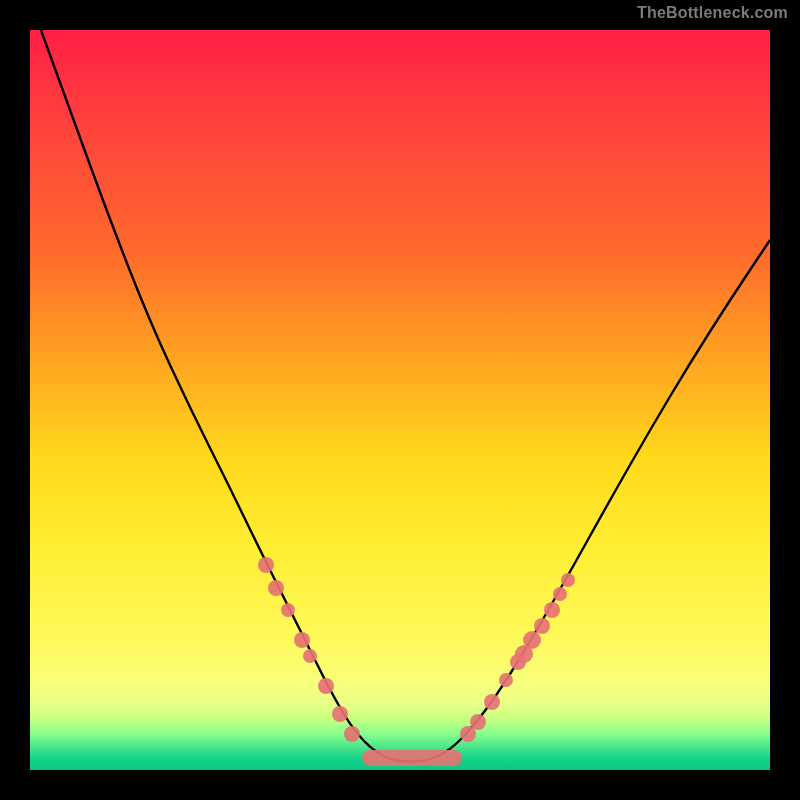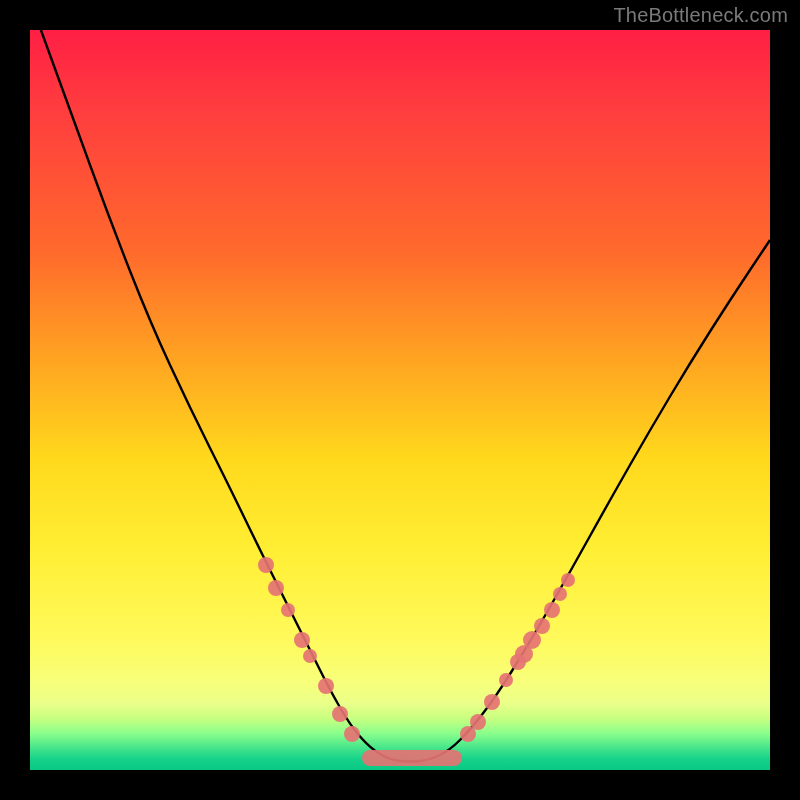--- a/index.html
+++ b/index.html
@@ -43,22 +43,22 @@
         #46e58a 97%,
         #16d38a 98.5%,
         #08c885 100%
       );
   }
   .watermark {
     position: absolute;
     top: 4px;
     right: 12px;
     color: #7a7a7a;
-    font-size: 20px;
-    font-weight: 400;
+    font-size: 16px;
+    font-weight: 700;
     letter-spacing: 0.2px;
     user-select: none;
   }
   svg.curve {
     position: absolute;
     left: 0;
     top: 0;
     width: 740px;
     height: 740px;
   }

